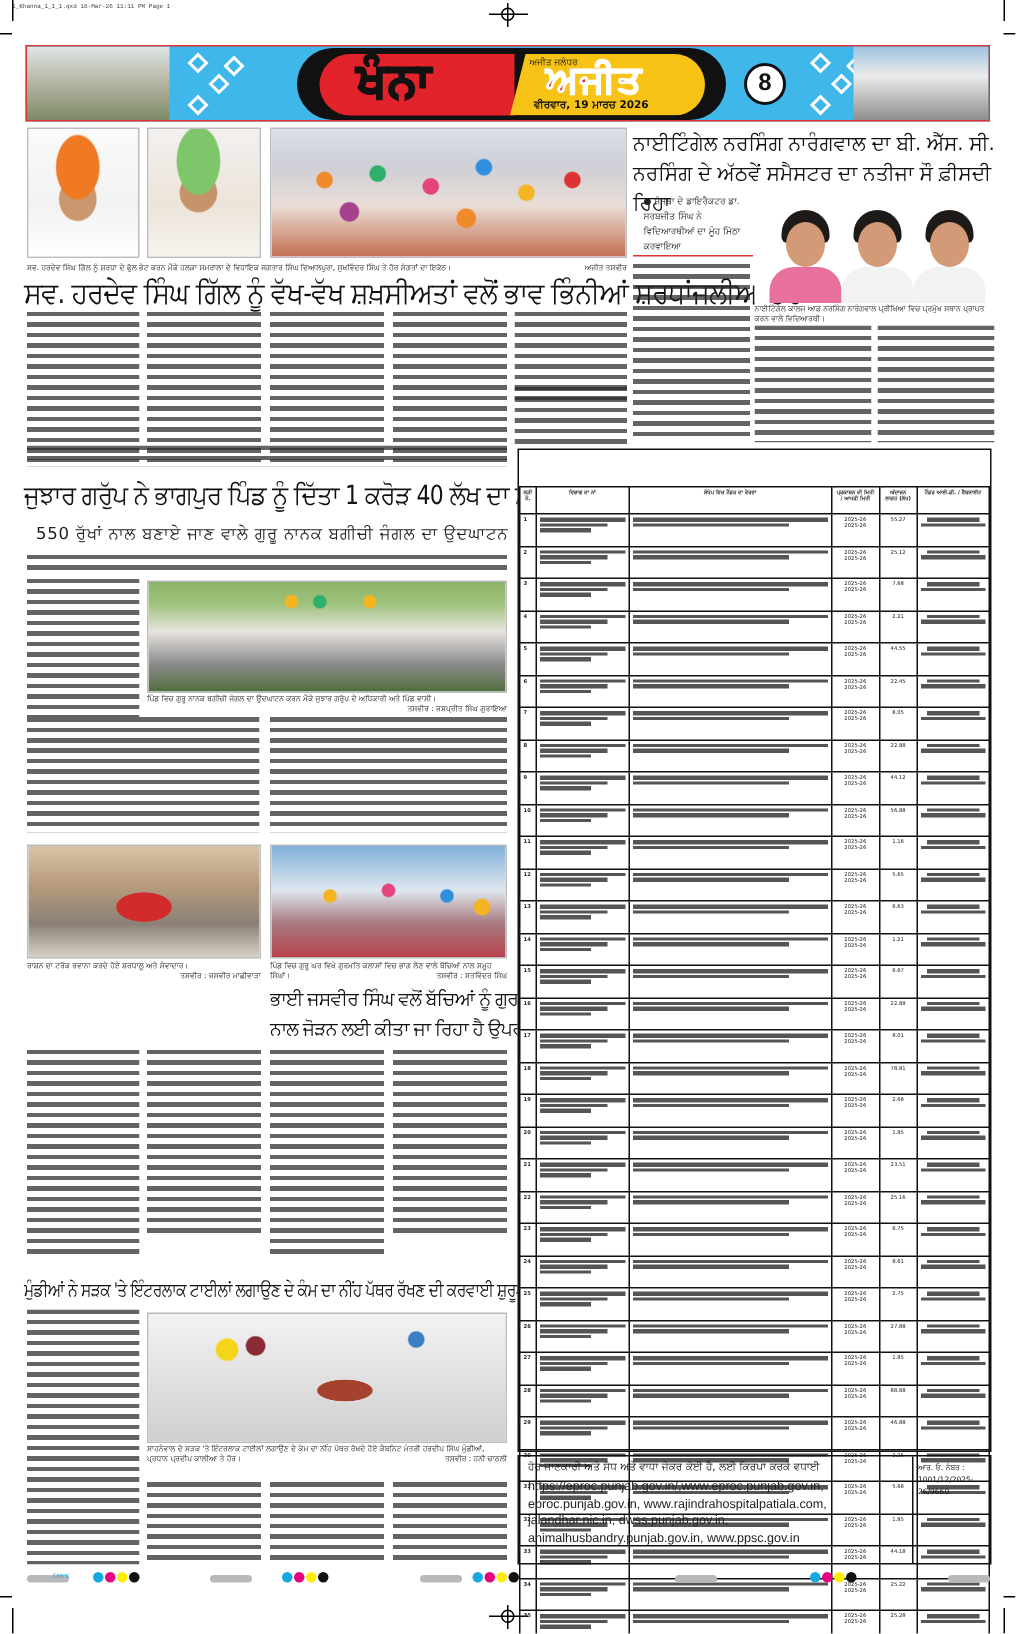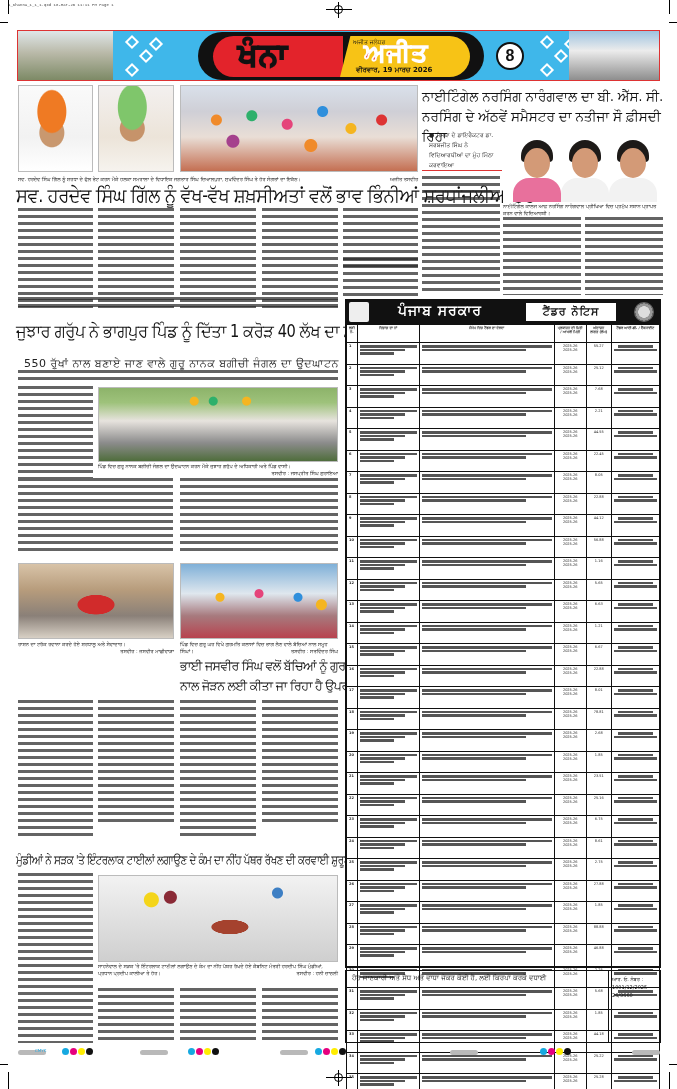--- a/index.html
+++ b/index.html
@@ -63,21 +63,21 @@
   .ceremony { background:
       radial-gradient(circle at 22% 28%, #f4d51a 0 7px, transparent 8px),
       radial-gradient(circle at 30% 25%, #8a2a36 0 6px, transparent 7px),
       radial-gradient(circle at 75% 20%, #3d7fc4 0 5px, transparent 6px),
       radial-gradient(ellipse at 55% 60%, #a5422e 0 18px, transparent 19px),
       linear-gradient(180deg, #f2f2f2 0%, #e4e4e4 40%, #cfcfcf 100%); }
 
   .caption { position: absolute; font-size: 5px; line-height: 7px; color: #222; }
   .caption .credit { float: right; }
   .headline { position: absolute; font-family: "DejaVu Sans Condensed", "DejaVu Sans", sans-serif; color: #111; white-space: nowrap; letter-spacing: -0.5px; }
-  .subhead { position: absolute; color: #222; white-space: nowrap; margin-top: 8px; }
+  .subhead { position: absolute; color: #222; white-space: nowrap; }
 
   
   .col { position: absolute; overflow: hidden; }
   .col .lines { width: 100%; height: 100%;
     background-image: repeating-linear-gradient(180deg, rgba(40,40,40,0.72) 0 3px, transparent 3px 7px); }
 
   .bullet-box { position: absolute; }
   .bullet-box p { font-size: 8px; line-height: 12px; color: #222; }
 
   
@@ -294,26 +294,20 @@
     <div class="lines"></div>
   </div>
 <div class="col" style="left:180px; top:988px; width:76px; height:55px;">
     <div class="lines"></div>
   </div>
 <div class="col" style="left:262px; top:988px; width:76px; height:55px;">
     <div class="lines"></div>
   </div>
 
 <div class="tender">
-  <div class="tender-head">
-    <div class="tender-seal"></div>
-    <div class="tender-govt">ਪੰਜਾਬ ਸਰਕਾਰ</div>
-    <div class="tender-notice-box">ਟੈਂਡਰ ਨੋਟਿਸ</div>
-    <div class="tender-logo"></div>
-  </div>
   <table class="tt">
     <thead>
       <tr>
         <th style="width:9px;">ਲੜੀ ਨੰ.</th>
         <th style="width:62px;">ਵਿਭਾਗ ਦਾ ਨਾਂ</th>
         <th style="width:135px;">ਸੰਖੇਪ ਵਿਚ ਟੈਂਡਰ ਦਾ ਵੇਰਵਾ</th>
         <th style="width:32px;">ਪ੍ਰਕਾਸ਼ਨ ਦੀ ਮਿਤੀ / ਆਖਰੀ ਮਿਤੀ</th>
         <th style="width:25px;">ਅੰਦਾਜ਼ਨ ਲਾਗਤ (ਲੱਖ)</th>
         <th>ਟੈਂਡਰ ਆਈ.ਡੀ. / ਵੈੱਬਸਾਈਟ</th>
       </tr>
@@ -1053,20 +1047,26 @@
             <span class="bar m" style="margin:1px auto;"></span>
             <span class="bar" style="margin:1px auto;"></span>
           </td>
         </tr>
       </tbody>
   </table>
 </div>
 
 <div class="tender-foot">
   <div class="msg">ਹੋਰ ਜਾਣਕਾਰੀ ਅਤੇ ਸੋਧ ਅਤੇ ਵਾਧਾ ਜੇਕਰ ਕੋਈ ਹੈ, ਲਈ ਕਿਰਪਾ ਕਰਕੇ ਵਧਾਈ</div>
+  <div class="urls">
+    <div>https://eproc.punjab.gov.in/,www.eproc.punjab.gov.in,</div>
+    <div>eproc.punjab.gov.in, www.rajindrahospitalpatiala.com,</div>
+    <div>jalandhar.nic.in, dwss.punjab.gov.in,</div>
+    <div>animalhusbandry.punjab.gov.in, www.ppsc.gov.in</div>
+  </div>
   <div class="ref">
     <div>ਆਰ. ਓ. ਨੰਬਰ :</div>
     <div>1001/12/2025-26/9660</div>
   </div>
 </div>
 
 <div class="colorbar" style="left:18px; width:28px; background:#b9b9b9;"></div>
 <div style="position:absolute; left:35px; top:1048px; font-size:4px; color:#2aa9e0;">CMYK</div>
 <div class="dot" style="left:62px; background:#16a9e1;"></div>
 <div class="dot" style="left:70px; background:#e6007e;"></div>

